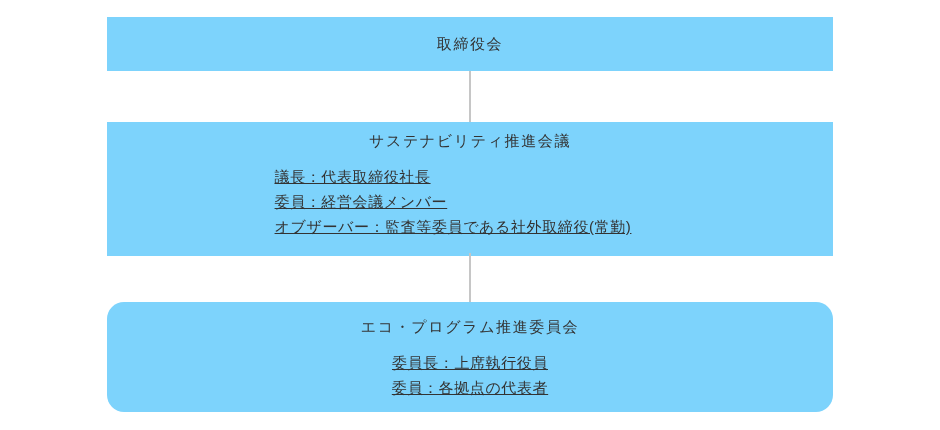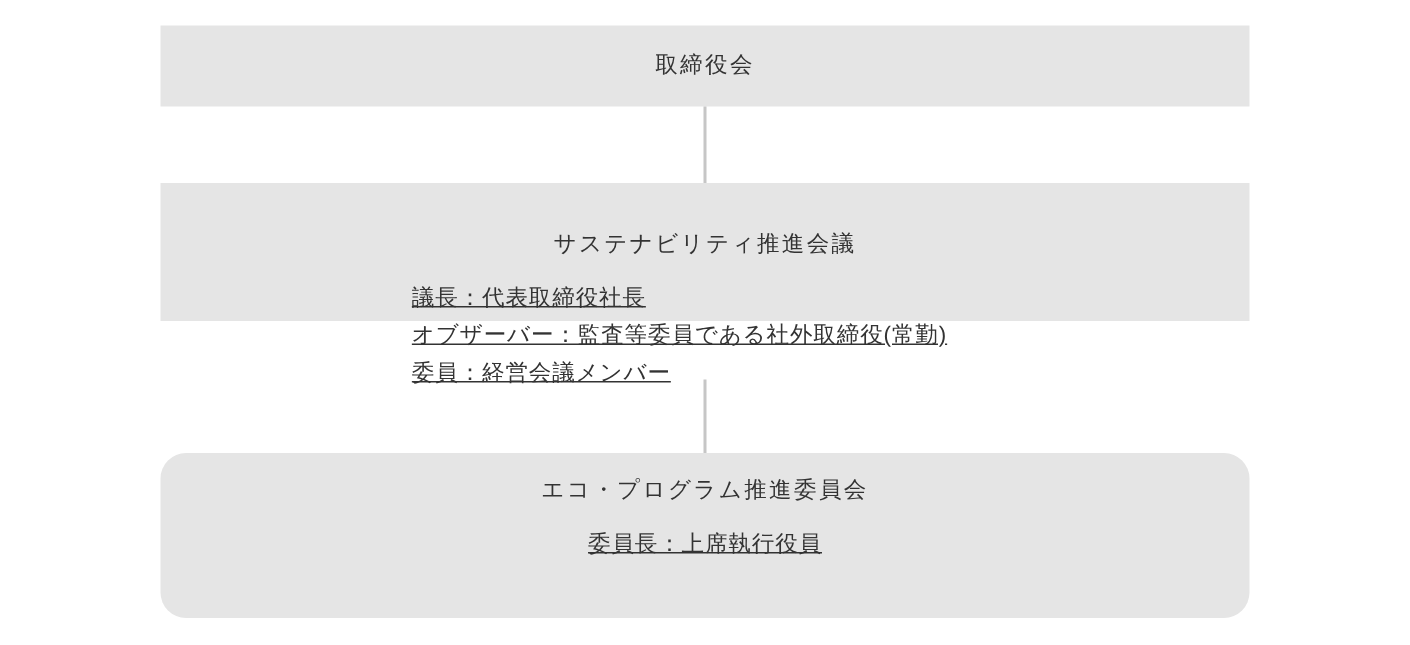--- a/index.html
+++ b/index.html
@@ -14,21 +14,21 @@
     position: relative;
     width: 940px;
     height: 430px;
     background: #ffffff;
     overflow: hidden;
   }
   .node {
     position: absolute;
     left: 107px;
     width: 726px;
-    background: #e5e5e5;
+    background: #7dd3fc;
     box-sizing: border-box;
     display: flex;
     flex-direction: column;
     align-items: center;
     justify-content: center;
     color: #333333;
   }
   .node-title {
     font-size: 15px;
     line-height: 22px;
@@ -52,23 +52,23 @@
 
   
   #node-board {
     top: 17px;
     height: 54px;
   }
 
   
   #node-sustainability {
     top: 122px;
-    height: 92px;
+    height: 134px;
     justify-content: flex-start;
-    padding-top: 30px;
+    padding-top: 8px;
   }
   #node-sustainability .detail-block {
     align-items: flex-start;
     margin-top: 12px;
     margin-right: 34px;
   }
   #node-sustainability .detail-line {
     text-align: left;
   }
 
@@ -111,27 +111,28 @@
   <div class="node" id="node-board">
     <div class="node-title">取締役会</div>
   </div>
 
   <div class="connector" id="connector-board-sustainability"></div>
 
   <div class="node" id="node-sustainability">
     <div class="node-title">サステナビリティ推進会議</div>
     <div class="detail-block">
       <div class="detail-line">議長：代表取締役社長</div>
+      <div class="detail-line">委員：経営会議メンバー</div>
       <div class="detail-line">オブザーバー：監査等委員である社外取締役(常勤)</div>
-      <div class="detail-line">委員：経営会議メンバー</div>
     </div>
   </div>
 
   <div class="connector" id="connector-sustainability-eco"></div>
 
   <div class="node" id="node-eco">
     <div class="node-title">エコ・プログラム推進委員会</div>
     <div class="detail-block">
       <div class="detail-line">委員長：上席執行役員</div>
+      <div class="detail-line">委員：各拠点の代表者</div>
     </div>
   </div>
 
 </div>
 
 </body></html>

